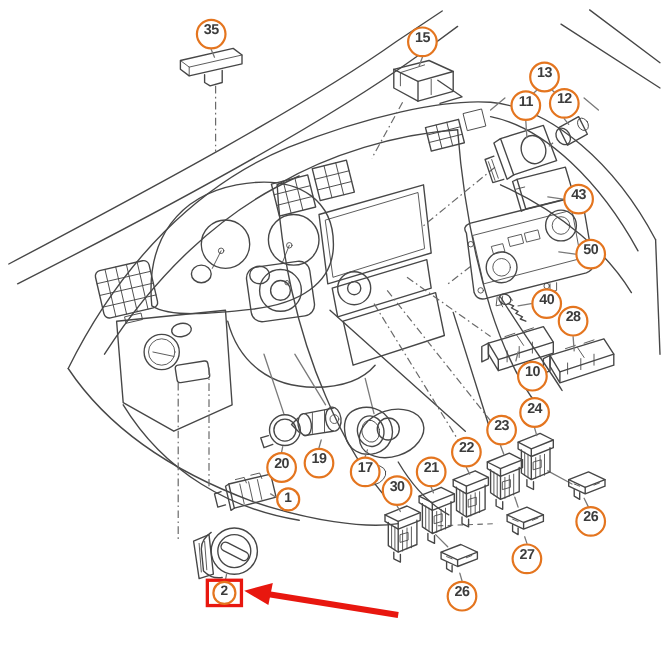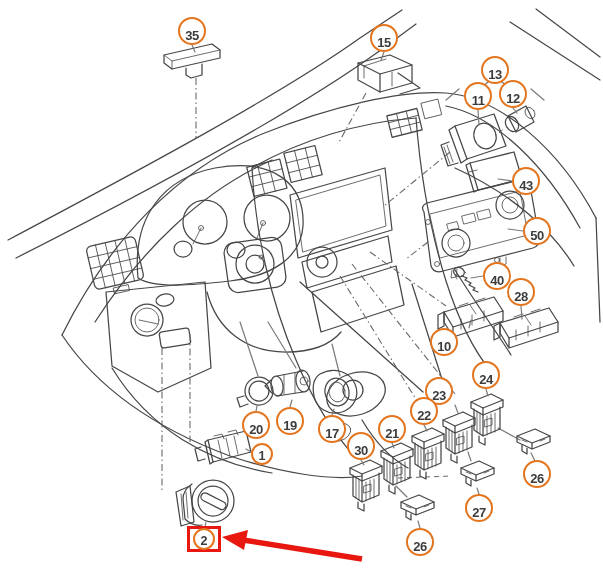--- a/index.html
+++ b/index.html
@@ -18,21 +18,21 @@
   .ln{fill:none;stroke:var(--line);stroke-width:1.25;stroke-linecap:round;stroke-linejoin:round;}
   .ln-thin{stroke-width:0.8;}
   .dd{fill:none;stroke:#6a6a6a;stroke-width:1.1;stroke-dasharray:7 3 1.5 3;}
   .dash{fill:none;stroke:#6a6a6a;stroke-width:1;stroke-dasharray:5 4;}
   .leader{fill:none;stroke:#7a7a7a;stroke-width:1.2;stroke-linecap:round;}
   .red-shaft{stroke:var(--highlight);stroke-width:5.5;stroke-linecap:butt;}
   .red-head{fill:var(--highlight);}
   .callout{
     position:absolute;transform:translate(-50%,-50%);
     border:2px solid var(--accent);border-radius:50%;background:#fff;
-    color:var(--num);display:flex;align-items:flex-end;justify-content:center;
+    color:var(--num);display:flex;align-items:flex-start;justify-content:center;
     font-weight:700;z-index:3;box-sizing:border-box;
   }
   .c2{width:28px;height:28px;font-size:13px;letter-spacing:-0.5px;}
   .c1{width:22px;height:22px;font-size:12.5px;}
   .highlight-box{
     position:absolute;left:187px;top:526px;width:34px;height:26px;
     border:3px solid var(--highlight);z-index:2;box-sizing:border-box;background:transparent;
   }
 </style>
 </head>
@@ -361,27 +361,27 @@
     </div>
   <div class="callout c2" style="left:537px;top:231px">
       <span>50</span>
     </div>
   <div class="callout c2" style="left:497px;top:276px">
       <span>40</span>
     </div>
   <div class="callout c2" style="left:521px;top:292px">
       <span>28</span>
     </div>
-  <div class="callout c2" style="left:444px;top:342px">
+  <div class="callout c2" style="left:484px;top:342px">
       <span>10</span>
     </div>
   <div class="callout c2" style="left:486px;top:375px">
       <span>24</span>
     </div>
-  <div class="callout c2" style="left:439px;top:391px">
+  <div class="callout c2" style="left:456px;top:391px">
       <span>23</span>
     </div>
   <div class="callout c2" style="left:424px;top:411px">
       <span>22</span>
     </div>
   <div class="callout c2" style="left:392px;top:429px">
       <span>21</span>
     </div>
   <div class="callout c2" style="left:361px;top:446px">
       <span>30</span>

